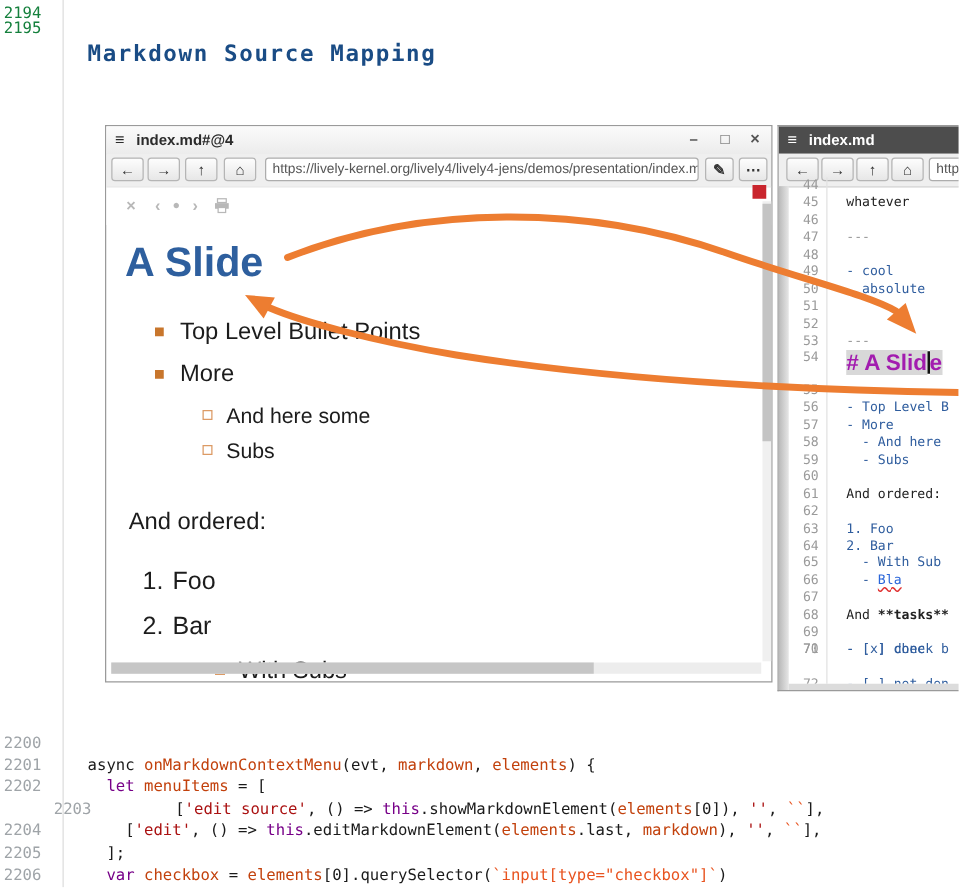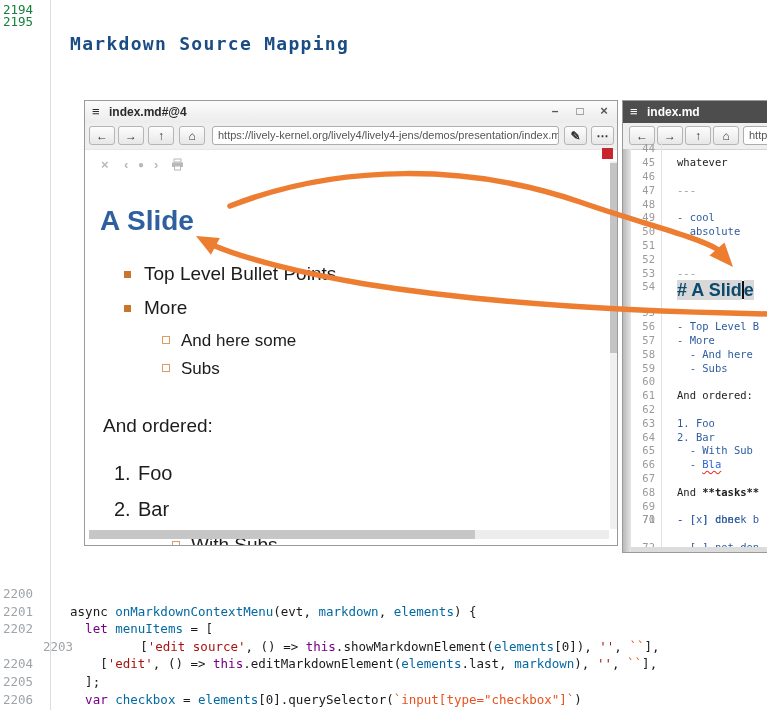--- a/index.html
+++ b/index.html
@@ -10,21 +10,21 @@
   #gutter-sep{position:absolute;left:50px;top:0;bottom:0;width:0;border-left:1px solid #ddd;}
   .g-num{position:absolute;left:3px;color:#15803d;font-family:"DejaVu Sans Mono",monospace;
          font-size:12.5px;line-height:17.6px;white-space:pre;}
   #page-title{position:absolute;left:70px;top:33px;margin:0;color:#1a4c85;
               font-family:"DejaVu Sans Mono",monospace;font-weight:bold;font-size:18px;letter-spacing:1.3px;}
 
   
   .b-row{position:absolute;left:0;right:0;height:17.6px;}
   .b-num{position:absolute;left:3px;color:#9fa4a8;font-family:"DejaVu Sans Mono",monospace;font-size:12.5px;}
   .b-code{position:absolute;left:55px;white-space:pre;font-family:"DejaVu Sans Mono",monospace;font-size:12.5px;}
-  .t-p{color:#1a1a1a}.t-k{color:#770088}.t-v{color:#0369a1}.t-s{color:#aa1111}.t-s2{color:#e8531f}
+  .t-p{color:#1a1a1a}.t-k{color:#770088}.t-v{color:#c2410c}.t-s{color:#aa1111}.t-s2{color:#e8531f}
 
   
   .win{position:absolute;background:#fff;border:1px solid #9a9a9a;box-sizing:border-box;overflow:hidden;}
   .titlebar{position:absolute;left:0;right:0;top:0;height:22px;font-size:12px;font-weight:bold;}
   .tb-light{background:linear-gradient(#fbfbfb,#ececec);color:#2b2b2b;border-bottom:1px solid #d9d9d9;}
   .tb-dark{background:#4d4d4d;color:#fff;}
   .ham{position:absolute;left:7px;top:3px;font-size:13px;}
   .tb-title{position:absolute;left:24px;top:4px;}
   .wbtn{position:absolute;top:2px;width:18px;height:16px;text-align:center;color:#555;
         font-size:12px;line-height:16px;cursor:default;}
@@ -33,21 +33,21 @@
         border:1px solid #b5b5b5;border-radius:3px;color:#333;font-size:12px;font-weight:bold;
         text-align:center;line-height:18px;box-sizing:border-box;}
   .urlbox{position:absolute;top:3px;height:19px;background:#fff;border:1px solid #adadad;border-radius:3px;
           color:#555;font-size:11px;line-height:17px;padding:0 5px;box-sizing:border-box;
           overflow:hidden;white-space:nowrap;}
 
   
   #ltoolbar{position:absolute;left:0;right:0;top:48px;height:30px;background:#fff;border-top:1px solid #e6e6e6;}
   .pt-icon{position:absolute;top:7px;color:#b8b8b8;font-size:13px;font-weight:bold;}
   #slide{position:absolute;left:15px;top:88px;right:40px;color:#1c1c1c;}
-  #slide h1{margin:16px 0 26px 0;font-size:28px;color:#2e5f9e;}
+  #slide h1{margin:2px 0 26px 0;font-size:33px;color:#2e5f9e;}
   .sl-li{list-style:none;font-size:19px;margin:0 0 12px 0;padding-left:24px;}
   .sl-li.l2{font-size:17px;padding-left:62px;margin-bottom:8px;}
   .sl-li.l1::before{content:"";display:inline-block;width:7px;height:7px;background:#c8762c;
                     margin-right:13px;vertical-align:2px;}
   .sl-li.l2::before{content:"";display:inline-block;width:6px;height:6px;background:#fff;
                     border:1px solid #dc9a64;margin-right:11px;vertical-align:2px;}
   #slide-par{font-size:19px;margin:36px 0 0 3px;}
   .ol-li{list-style:none;font-size:20px;margin:0 0 13px 0;padding-left:14px;}
   .ol-num{display:inline-block;width:24px;}
   #ol-wrap{margin-top:25px;}
@@ -65,21 +65,21 @@
           background:linear-gradient(90deg,#b9b9b9,#e6e6e6);}
   #red-rows{position:absolute;left:8px;right:0;top:41.4px;bottom:5px;overflow:hidden;}
   .ed-row{position:absolute;left:0;right:0;}
   .ed-num{position:absolute;left:2px;width:22px;text-align:right;color:#9a9a9a;
           font-family:"DejaVu Sans Mono",monospace;font-size:10.5px;}
   .ed-code{position:absolute;left:46px;white-space:pre;font-family:"DejaVu Sans Mono",monospace;font-size:10.5px;}
   #red-gutline{position:absolute;left:38px;top:41px;bottom:5px;border-left:1px solid #e2e2e2;}
   .m-list{color:#2f5d9e}.m-text{color:#222}.m-hr{color:#999}
   .m-strong{color:#222;font-weight:bold}
   .m-link{color:#2b66d9;text-decoration:underline wavy #e03030;text-underline-offset:2px;}
-  .m-h1{color:#0c4a6e;font-family:"Liberation Sans",sans-serif;font-weight:bold;font-size:18px;}
+  .m-h1{color:#a21caf;font-family:"Liberation Sans",sans-serif;font-weight:bold;font-size:18px;}
   .ed-row .hl-bg{background:#d8d8d8;}
   .cursor-bar{display:inline-block;width:2px;height:18px;background:#111;vertical-align:-3px;}
   #rhscroll{position:absolute;left:8px;right:0;bottom:0;height:5px;background:#dcdcdc;}
 
   #arrows{position:absolute;left:0;top:0;pointer-events:none;z-index:50;}
 </style>
 </head>
 <body>
 
 <div id="canvas">

